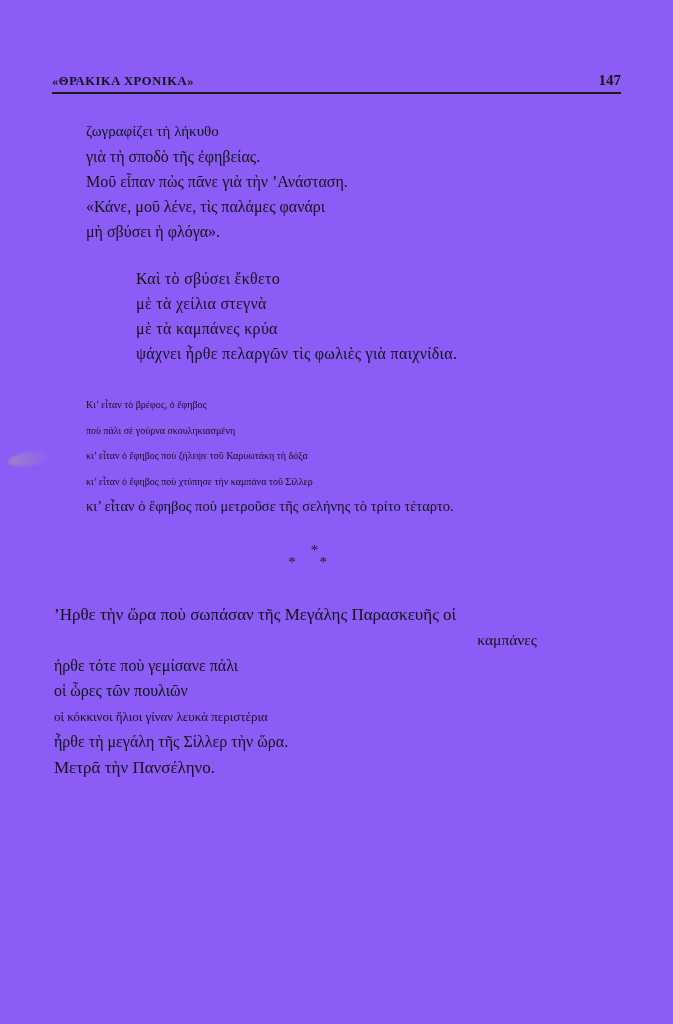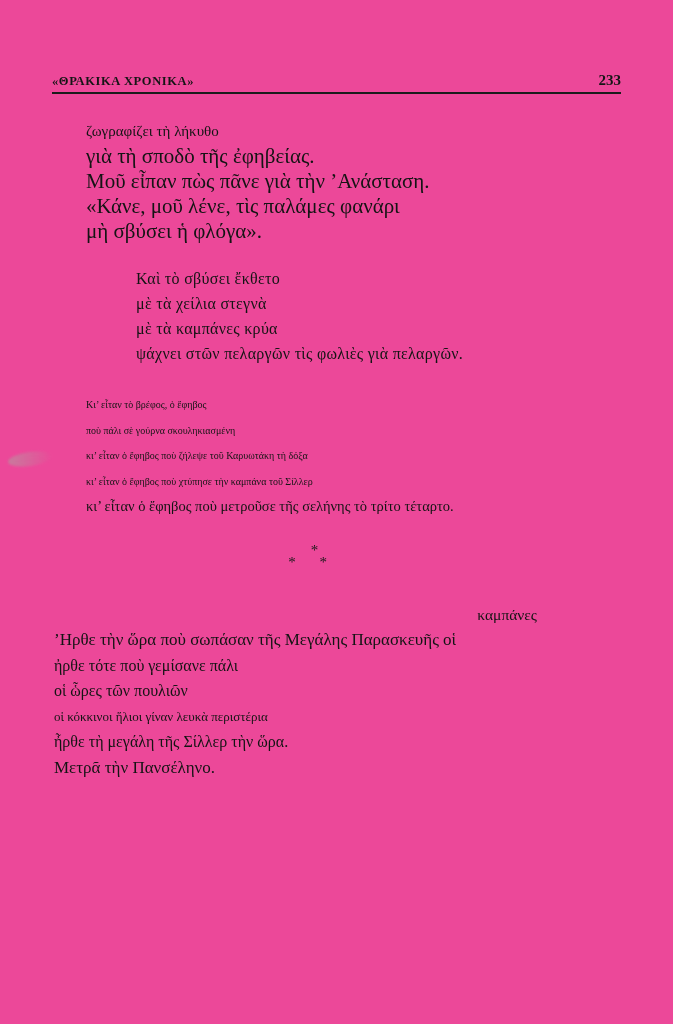--- a/index.html
+++ b/index.html
@@ -12,21 +12,21 @@
     height: 1024px;
     position: relative;
     font-family: "Liberation Serif", serif;
     color: #1a1a1a;
     overflow: hidden;
   }
 
   .page {
     position: absolute;
     inset: 0;
-    background: #ec4899;
+    background: #8b5cf6;
   }
 
   
   .header {
     position: absolute;
     left: 52px;
     right: 52px;
     top: 72px;
     display: flex;
     align-items: baseline;
@@ -66,21 +66,21 @@
     margin: 12px 0 0 0;
   }
   .line {
     white-space: pre;
     color: #141414;
     font-family: "Liberation Serif", serif;
   }
 
   
   .s1 { margin-top: 9px; padding-left: 34px; }
-  .s1 .line { font-size: 21px; line-height: 25px; }
+  .s1 .line { font-size: 16px; line-height: 25px; }
   .s1 .line.l1 { font-size: 15px; }
 
   
   .s2 { margin-top: 22px; padding-left: 84px; }
   .s2 .line { font-size: 16px; line-height: 25px; letter-spacing: 0.3px; }
 
   
   .s3 { margin-top: 26px; padding-left: 34px; }
   .s3 .line { font-size: 10px; line-height: 25.5px; }
   .s3 .line.small { font-size: 14.5px; }
@@ -123,57 +123,57 @@
     pointer-events: none;
   }
 </style>
 </head>
 <body>
 
 <div class="page">
 
   <div class="header">
     <span class="header-title">«ΘΡΑΚΙΚΑ ΧΡΟΝΙΚΑ»</span>
-    <span class="header-page">233</span>
+    <span class="header-page">147</span>
   </div>
   <div class="header-rule"></div>
 
   <div class="body">
 
     <div class="stanza s1">
       <div class="line l1">ζωγραφίζει τὴ λήκυθο</div>
       <div class="line">γιὰ τὴ σποδὸ τῆς ἐφηβείας.</div>
       <div class="line">Μοῦ εἶπαν πὼς πᾶνε γιὰ τὴν ’Ανάσταση.</div>
       <div class="line">«Κάνε, μοῦ λένε, τὶς παλάμες φανάρι</div>
       <div class="line">μὴ σβύσει ἡ φλόγα».</div>
     </div>
 
     <div class="stanza s2">
       <div class="line">Καὶ τὸ σβύσει ἔκθετο</div>
       <div class="line">μὲ τὰ χείλια στεγνὰ</div>
       <div class="line">μὲ τὰ καμπάνες κρύα</div>
-      <div class="line">ψάχνει στῶν πελαργῶν τὶς φωλιὲς γιὰ πελαργῶν.</div>
+      <div class="line">ψάχνει ἦρθε πελαργῶν τὶς φωλιὲς γιὰ παιχνίδια.</div>
     </div>
 
     <div class="stanza s3">
       <div class="line">Κι’ εἶταν τὸ βρέφος, ὁ ἔφηβος</div>
       <div class="line">ποὺ πάλι σὲ γούρνα σκουληκιασμένη</div>
       <div class="line">κι’ εἶταν ὁ ἔφηβος ποὺ ζήλεψε τοῦ Καρυωτάκη τὴ δόξα</div>
       <div class="line">κι’ εἶταν ὁ ἔφηβος ποὺ χτύπησε τὴν καμπάνα τοῦ Σίλλερ</div>
       <div class="line small">κι’ εἶταν ὁ ἔφηβος ποὺ μετροῦσε τῆς σελήνης τὸ τρίτο τέταρτο.</div>
     </div>
 
     <div class="asterisks">
       <span class="top">*</span>
       <span class="bottom">* *</span>
     </div>
 
     <div class="stanza s4">
+      <div class="line big">’Ηρθε τὴν ὥρα ποὺ σωπάσαν τῆς Μεγάλης Παρασκευῆς οἱ</div>
       <div class="line hang">καμπάνες</div>
-      <div class="line big">’Ηρθε τὴν ὥρα ποὺ σωπάσαν τῆς Μεγάλης Παρασκευῆς οἱ</div>
       <div class="line">ἠρθε τότε ποὺ γεμίσανε πάλι</div>
       <div class="line">οἱ ὧρες τῶν πουλιῶν</div>
       <div class="line small">οἱ κόκκινοι ἥλιοι γίναν λευκὰ περιστέρια</div>
       <div class="line">ἦρθε τὴ μεγάλη τῆς Σίλλερ τὴν ὥρα.</div>
       <div class="line big">Μετρᾶ τὴν Πανσέληνο.</div>
     </div>
 
   </div>
 
   <div class="smudge"></div>

